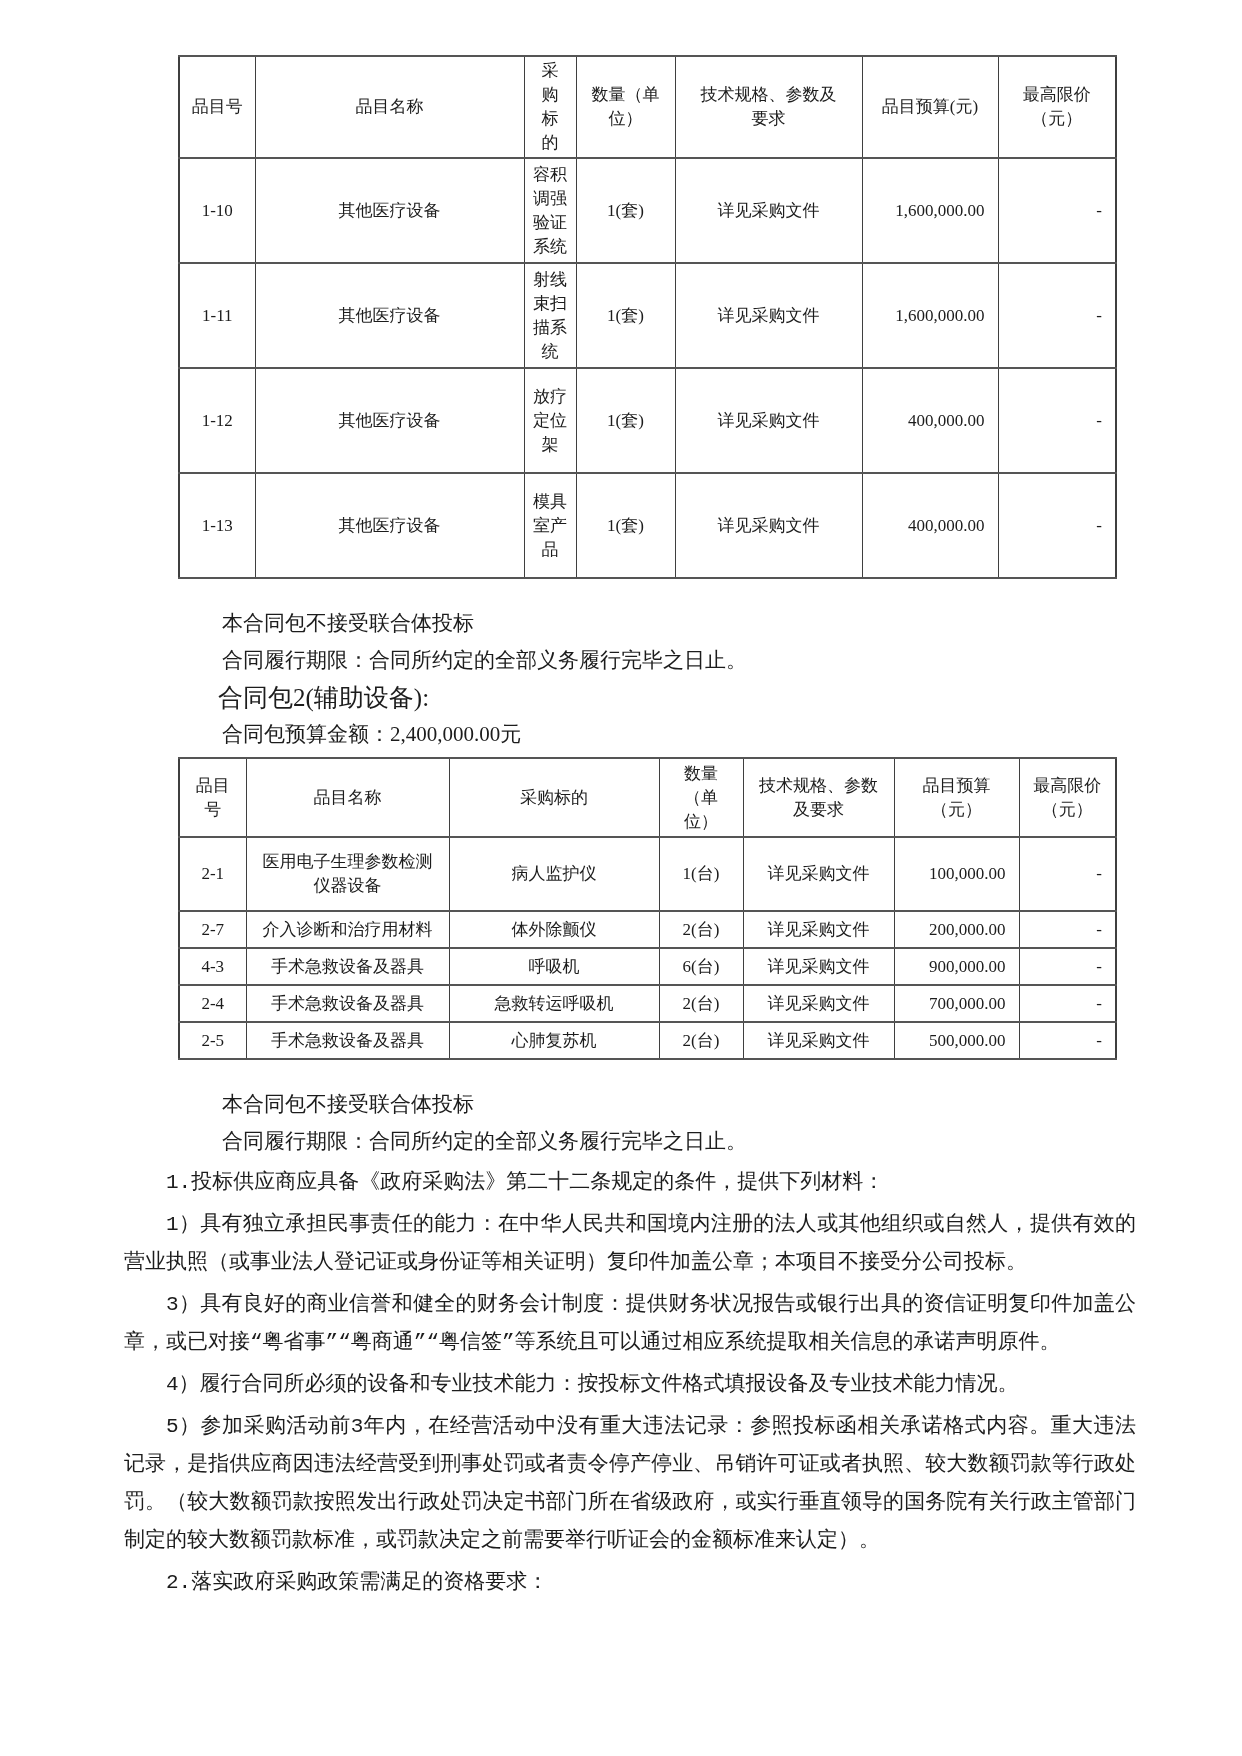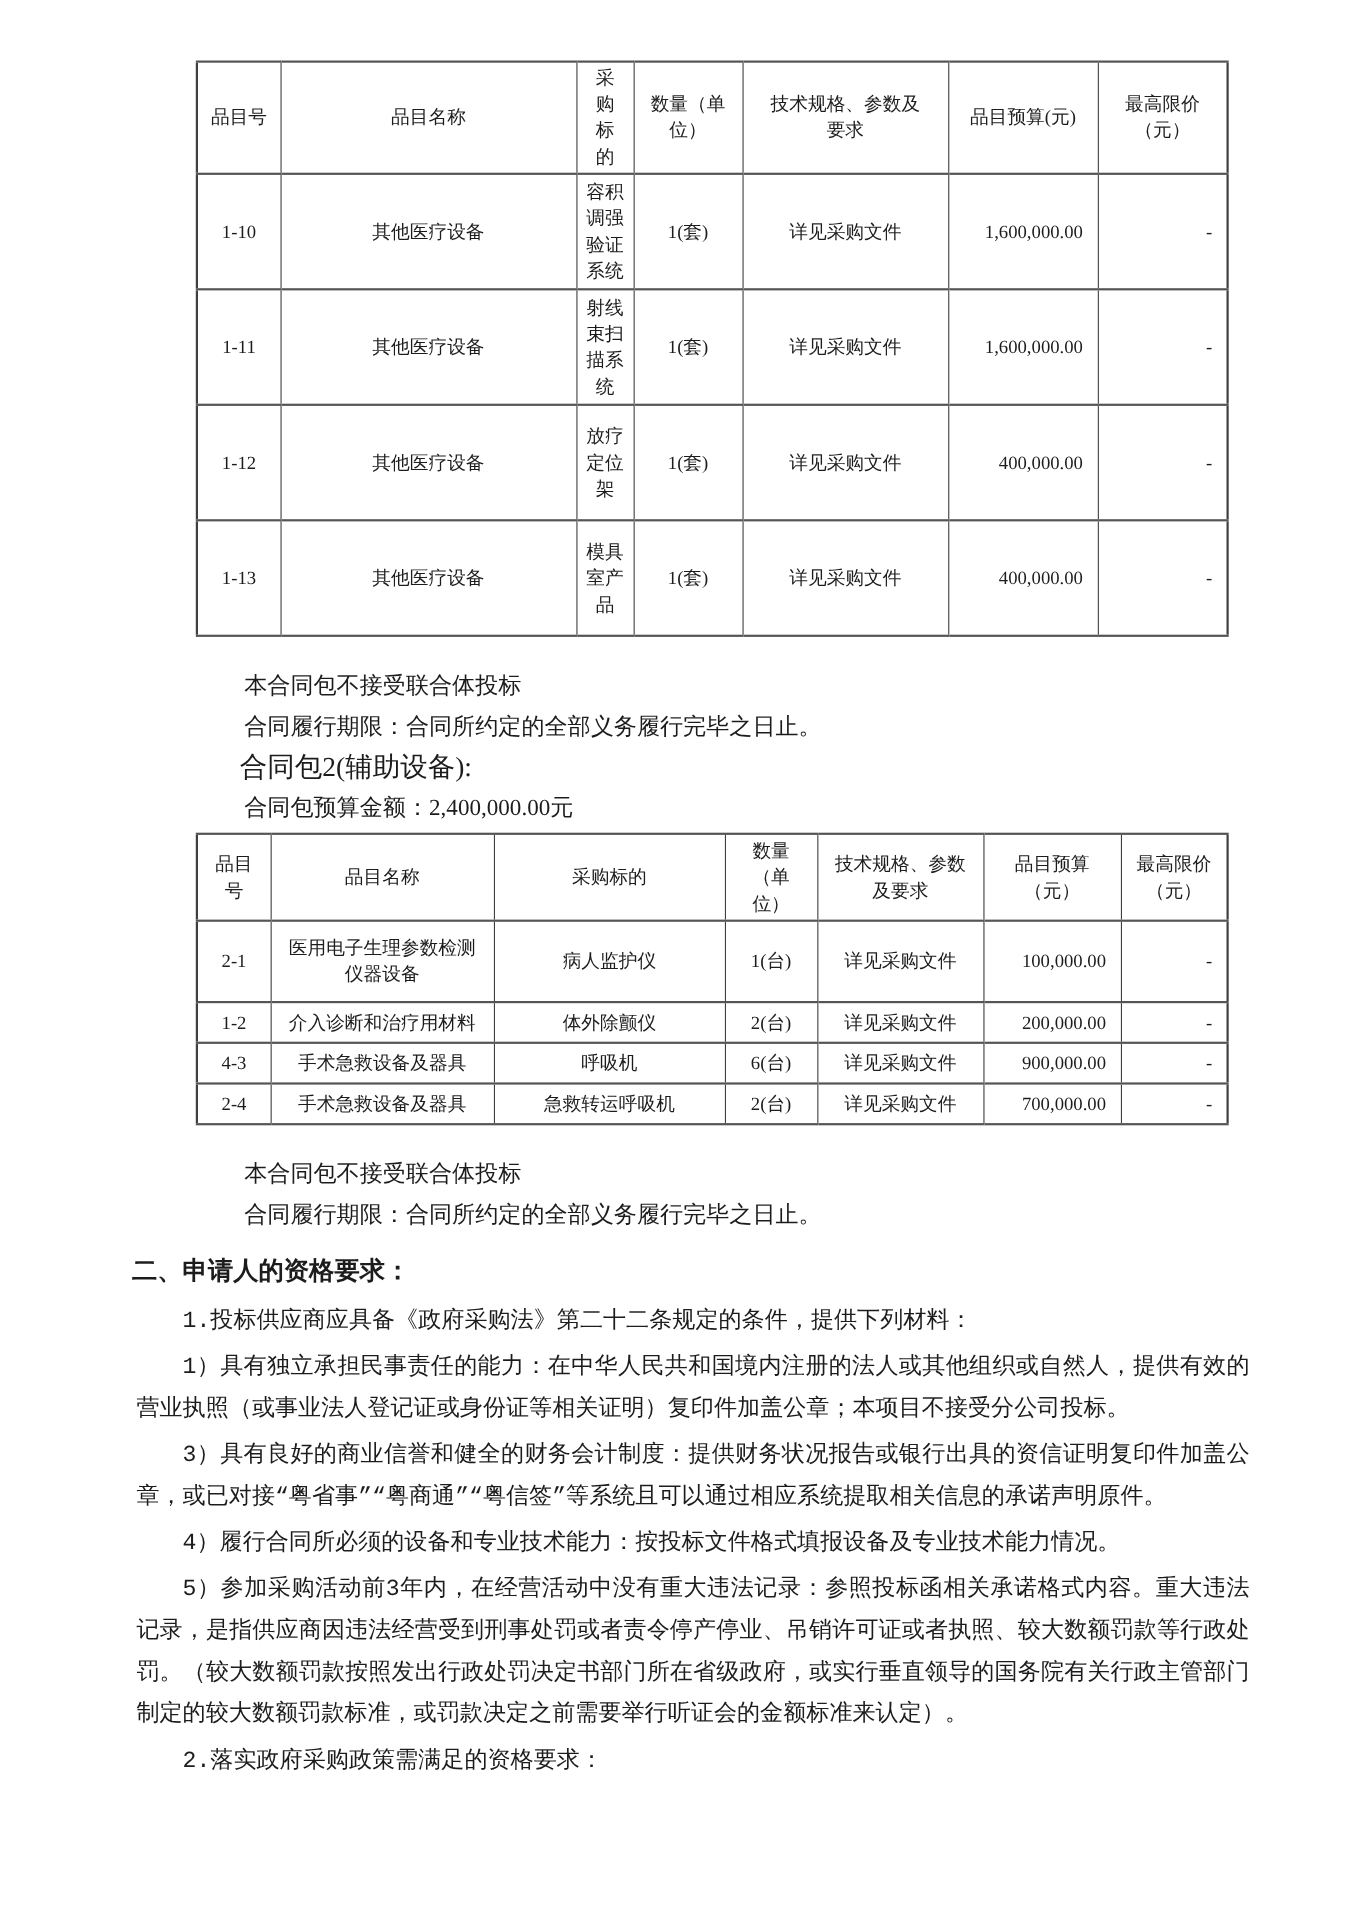--- a/index.html
+++ b/index.html
@@ -207,21 +207,21 @@
           <td>2-1</td>
           <td>医用电子生理参数检测
 仪器设备</td>
           <td>病人监护仪</td>
           <td>1(台)</td>
           <td>详见采购文件</td>
           <td class="num">100,000.00</td>
           <td class="dash">-</td>
         </tr>
         <tr>
-          <td>1-2</td>
+          <td>2-7</td>
           <td>介入诊断和治疗用材料</td>
           <td>体外除颤仪</td>
           <td>2(台)</td>
           <td>详见采购文件</td>
           <td class="num">200,000.00</td>
           <td class="dash">-</td>
         </tr>
         <tr>
           <td>4-3</td>
           <td>手术急救设备及器具</td>
@@ -233,29 +233,37 @@
         </tr>
         <tr>
           <td>2-4</td>
           <td>手术急救设备及器具</td>
           <td>急救转运呼吸机</td>
           <td>2(台)</td>
           <td>详见采购文件</td>
           <td class="num">700,000.00</td>
           <td class="dash">-</td>
         </tr>
+        <tr>
+          <td>2-5</td>
+          <td>手术急救设备及器具</td>
+          <td>心肺复苏机</td>
+          <td>2(台)</td>
+          <td>详见采购文件</td>
+          <td class="num">500,000.00</td>
+          <td class="dash">-</td>
+        </tr>
       </tbody>
   </table>
 
   <div class="notes">
     <p>本合同包不接受联合体投标</p>
     <p>合同履行期限：合同所约定的全部义务履行完毕之日止。</p>
   </div>
 
-  <h2 class="sec-heading">二、申请人的资格要求：</h2>
   <div class="paras">
       <p>1.投标供应商应具备《政府采购法》第二十二条规定的条件，提供下列材料：</p>
       <p>1）具有独立承担民事责任的能力：在中华人民共和国境内注册的法人或其他组织或自然人，提供有效的营业执照（或事业法人登记证或身份证等相关证明）复印件加盖公章；本项目不接受分公司投标。</p>
       <p>3）具有良好的商业信誉和健全的财务会计制度：提供财务状况报告或银行出具的资信证明复印件加盖公章，或已对接“粤省事”“粤商通”“粤信签”等系统且可以通过相应系统提取相关信息的承诺声明原件。</p>
       <p>4）履行合同所必须的设备和专业技术能力：按投标文件格式填报设备及专业技术能力情况。</p>
       <p>5）参加采购活动前3年内，在经营活动中没有重大违法记录：参照投标函相关承诺格式内容。重大违法记录，是指供应商因违法经营受到刑事处罚或者责令停产停业、吊销许可证或者执照、较大数额罚款等行政处罚。（较大数额罚款按照发出行政处罚决定书部门所在省级政府，或实行垂直领导的国务院有关行政主管部门制定的较大数额罚款标准，或罚款决定之前需要举行听证会的金额标准来认定）。</p>
       <p>2.落实政府采购政策需满足的资格要求：</p>
     </div>
 
 </div>

